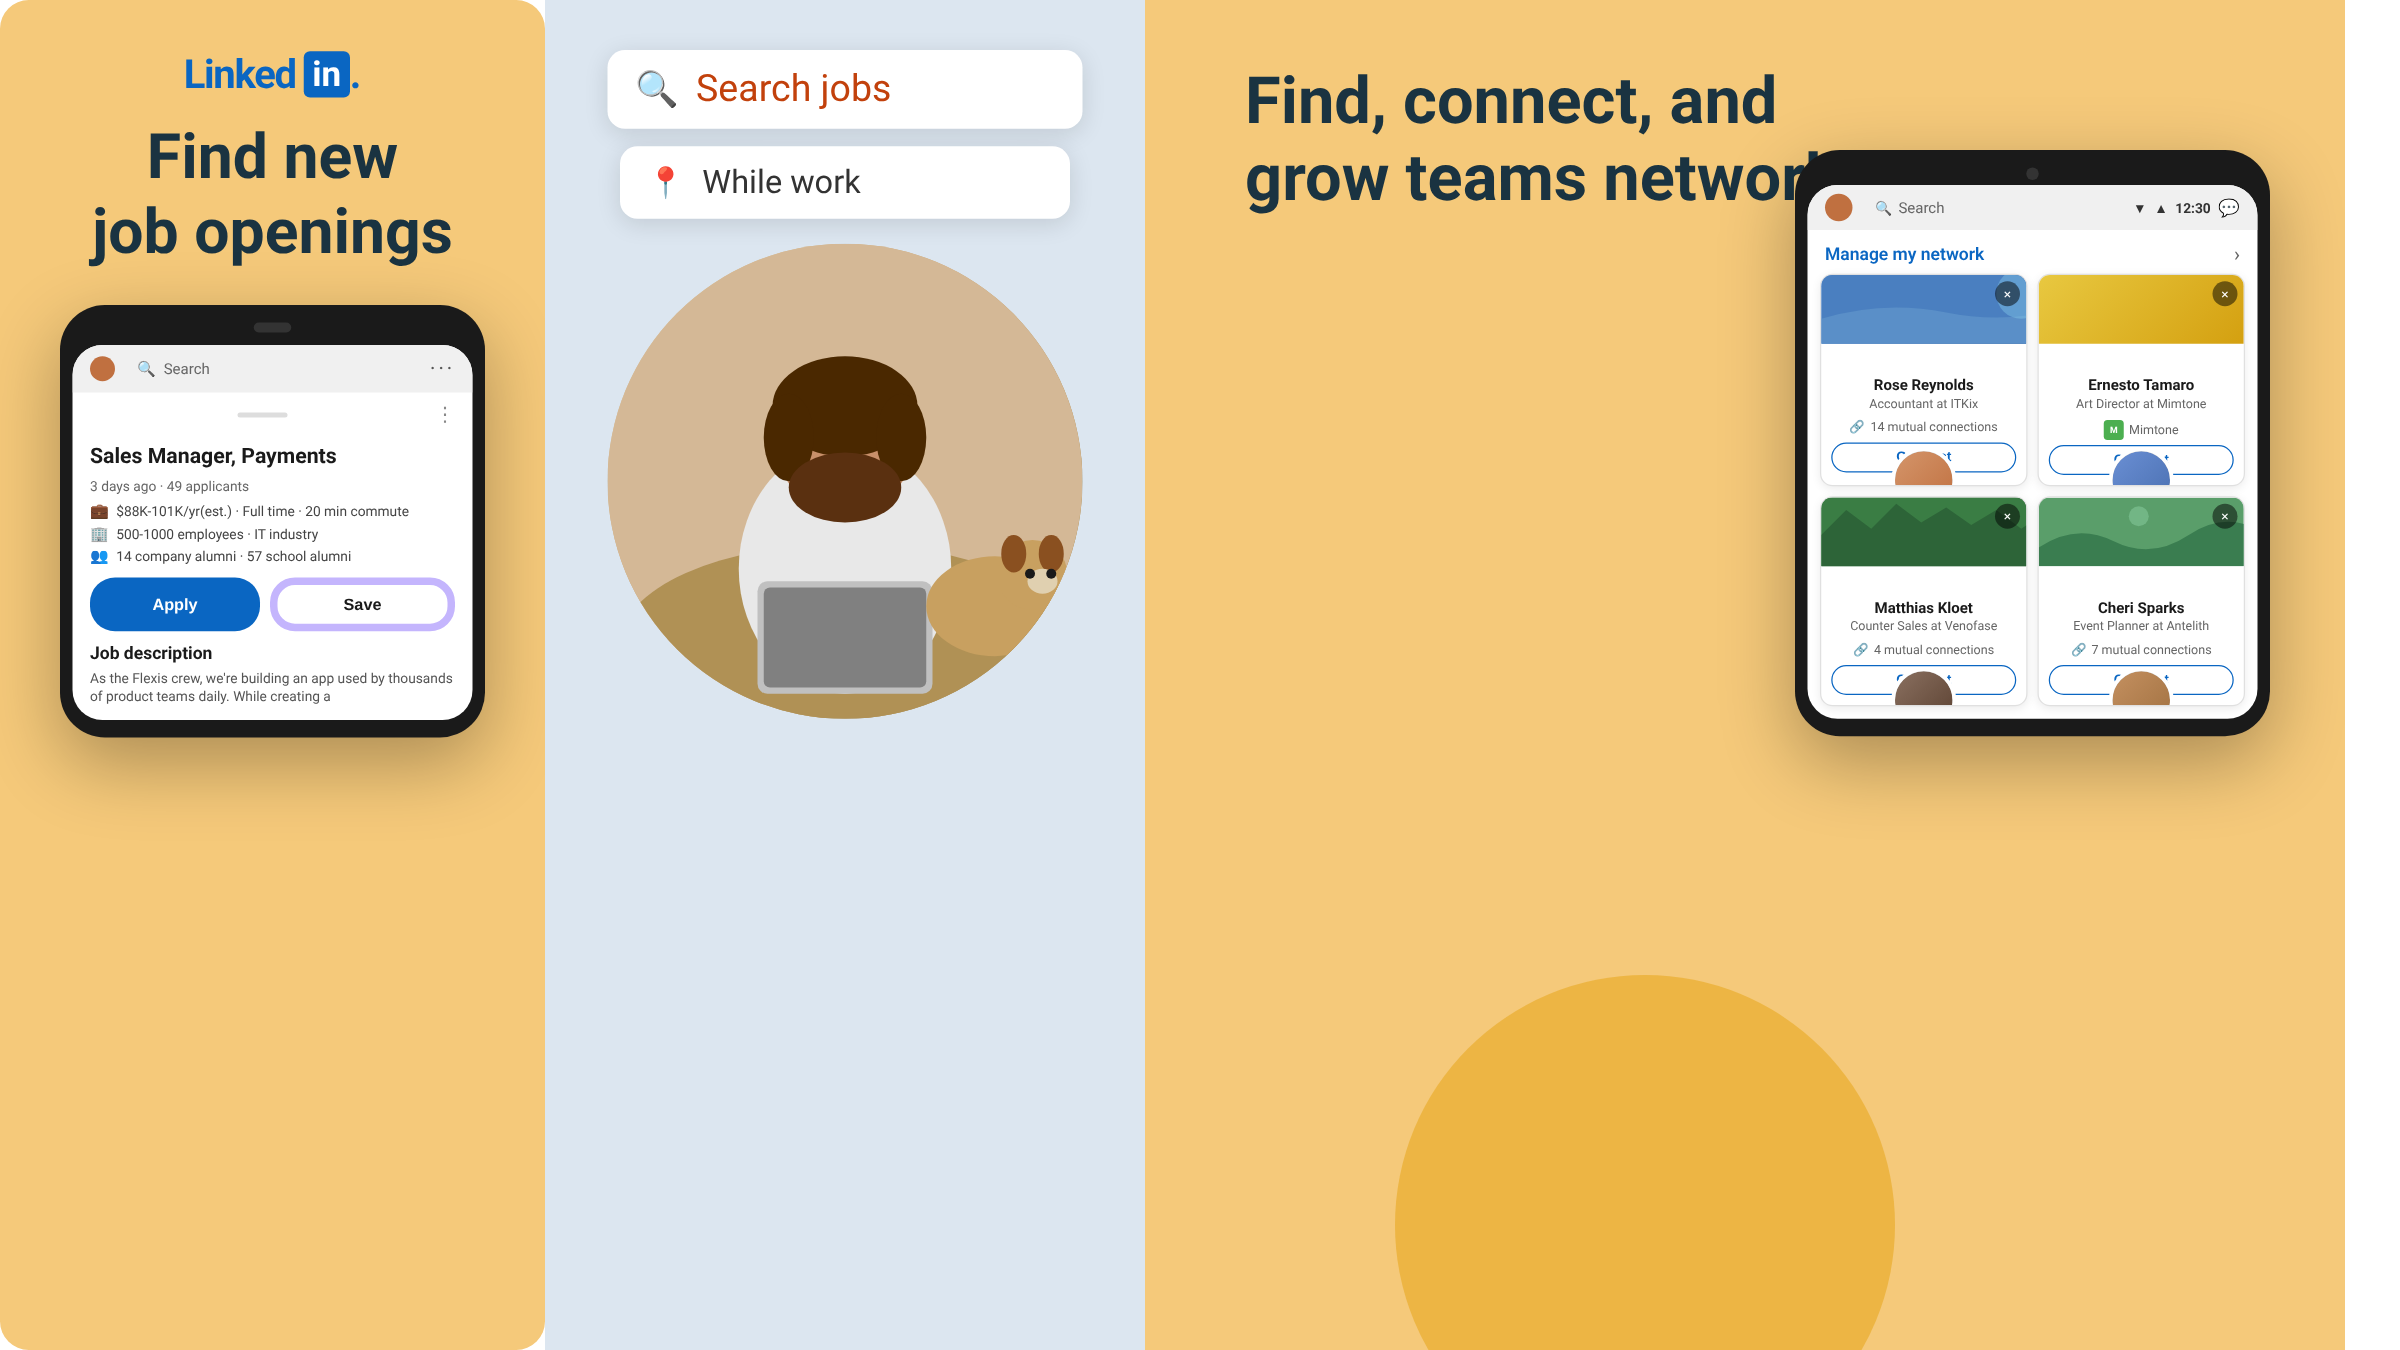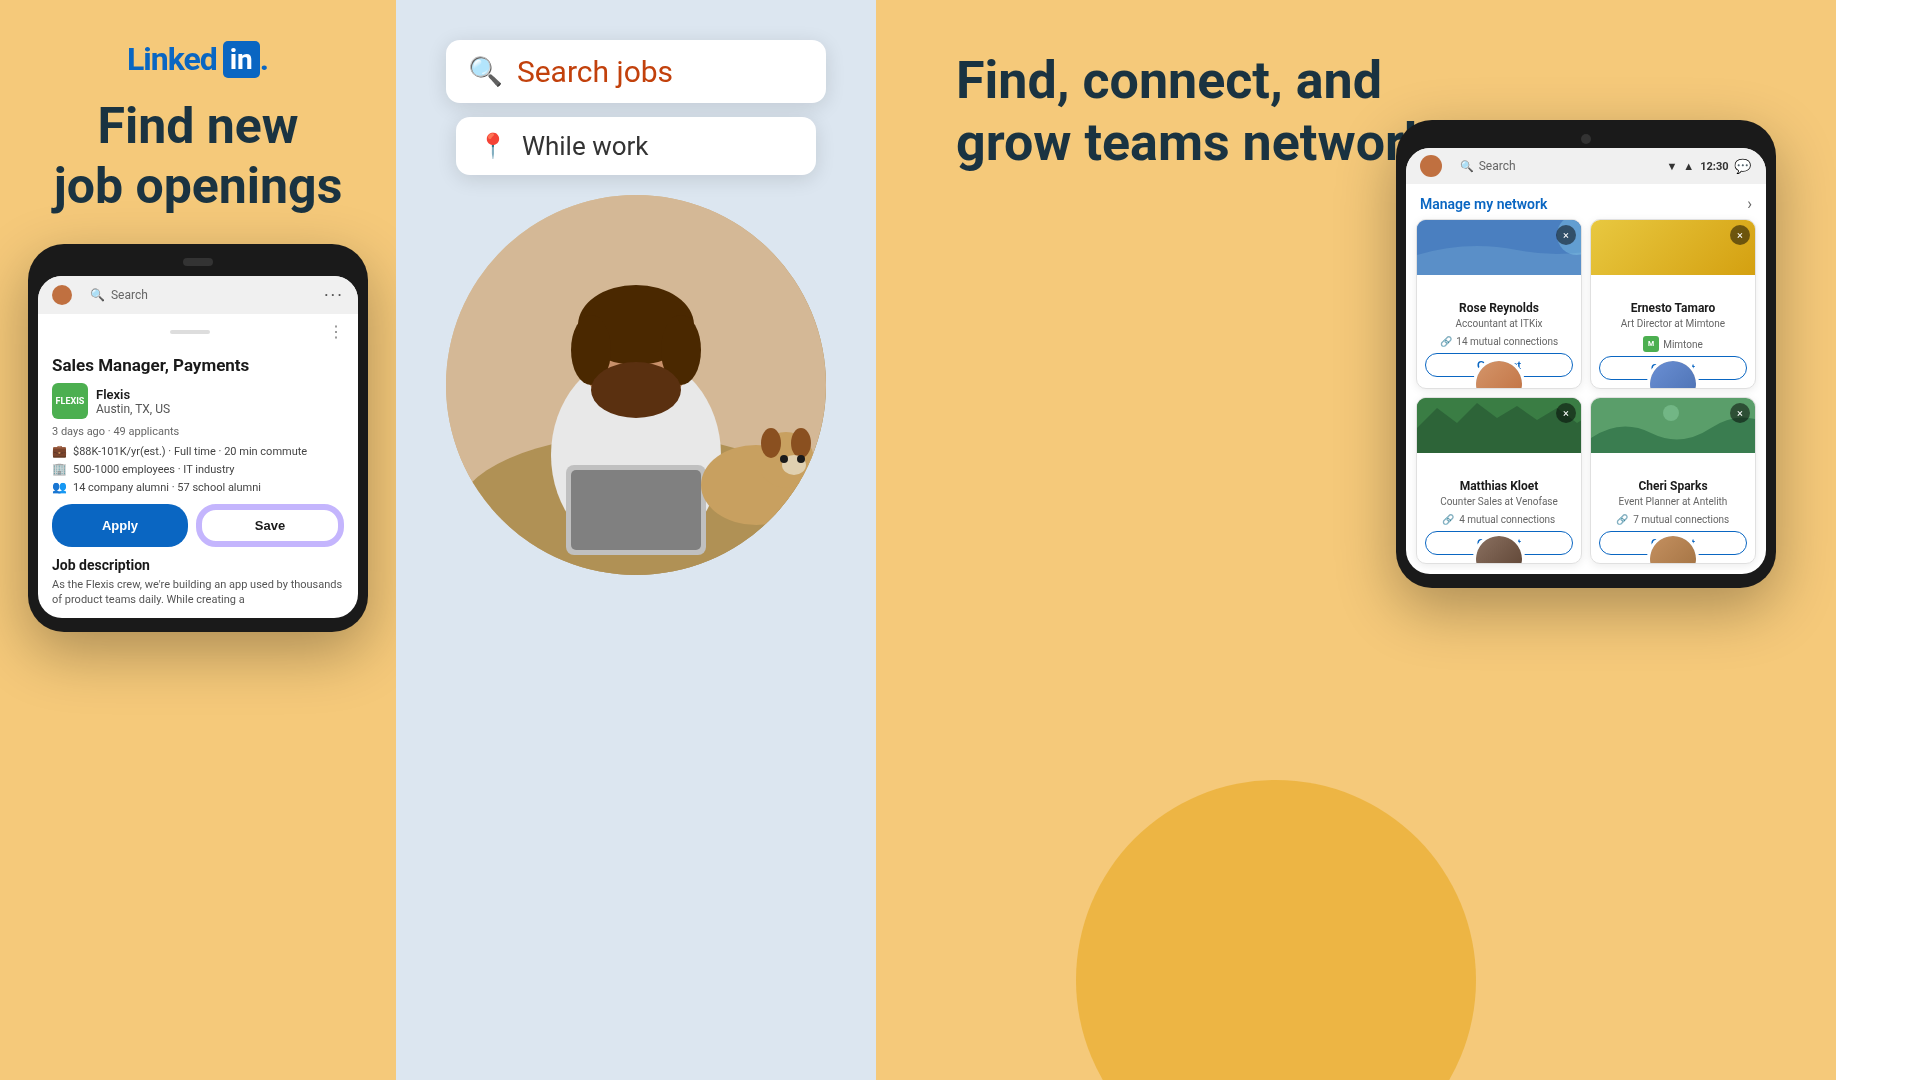--- a/index.html
+++ b/index.html
@@ -6,28 +6,29 @@
     body {
       width: 1920px;
       height: 1080px;
       display: flex;
       font-family: -apple-system, BlinkMacSystemFont, 'Segoe UI', Roboto, Arial, sans-serif;
       overflow: hidden;
     }
 
     
     .panel-left {
-      width: 396px;
+      width: 436px;
       background-color: #f5c97a;
       display: flex;
       flex-direction: column;
       align-items: center;
       padding: 40px 30px 0;
       position: relative;
       flex-shrink: 0;
+      border-radius: 23px;
     }
 
     .linkedin-logo {
       display: flex;
       align-items: center;
       margin-bottom: 18px;
     }
     .linkedin-text {
       font-size: 32px;
       font-weight: 700;
@@ -464,27 +465,20 @@
       </div>
 
       <div style="display:flex;justify-content:space-between;align-items:center;padding:8px 14px 4px;">
         <div style="width:40px;height:4px;background:#ddd;border-radius:2px;margin:0 auto;"></div>
         <span class="three-dots-vertical">⋮</span>
       </div>
 
       <div class="phone-content">
         <div class="phone-job-title">Sales Manager, Payments</div>
 
-        <div class="phone-company-row">
-          <div class="company-logo-box">FLEXIS</div>
-          <div class="company-info">
-            <span class="company-name">Flexis</span>
-            <span class="company-location">Austin, TX, US</span>
-          </div>
-        </div>
 
         <div class="job-meta">
           <span>3 days ago</span>
           <span> · </span>
           <span>49 applicants</span>
         </div>
 
         <div class="job-details">
           <div class="job-detail-row">
             <span class="detail-icon">💼</span>

